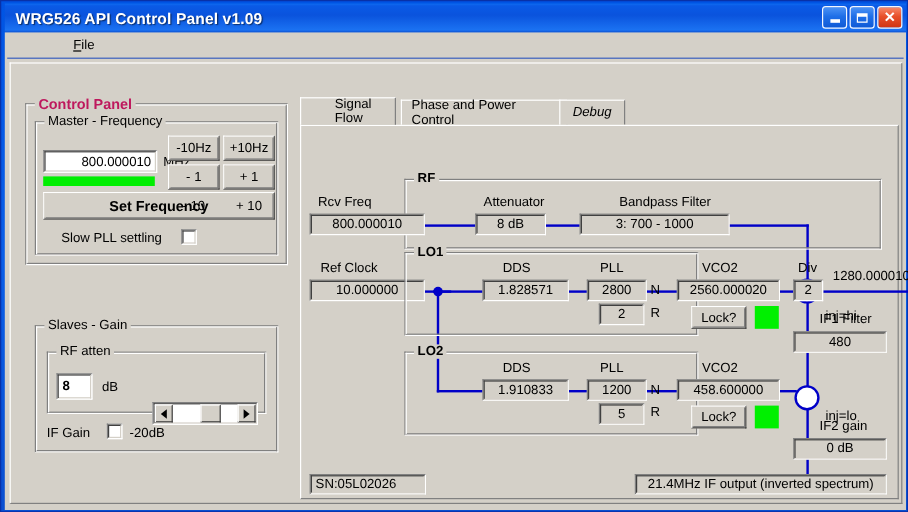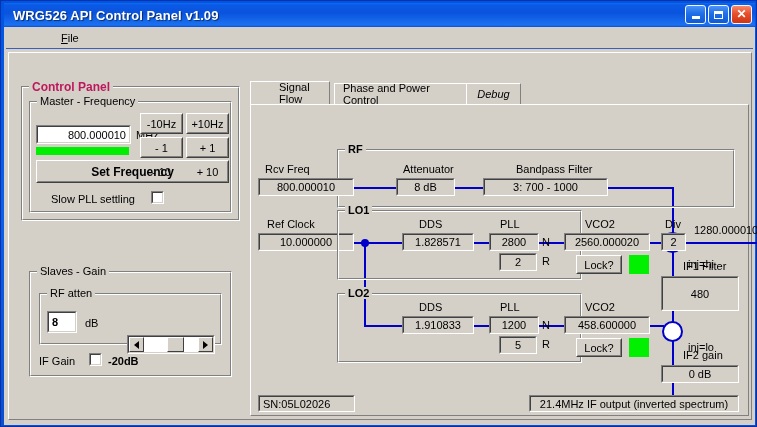--- a/index.html
+++ b/index.html
@@ -210,21 +210,21 @@
         <div class="sb-thumb" style="left:39px;width:17px;"></div>
         <div class="sb-arrow" style="right:1px;">
           <div class="tri r"></div>
         </div>
       </div>
 
       <div class="lbl" style="left:30px;top:302px;">IF Gain</div>
       <div class="cb" style="left:80px;top:300px;">
           <div class="inner"></div>
         </div>
-      <div class="lbl" style="left:99px;top:302px;font-weight:bold;">-20dB</div>
+      <div class="lbl" style="left:99px;top:302px;">-20dB</div>
 
       <div class="tabstrip">
         <div class="tab active" style="left:0px;width:80px;padding-left:28px;">
           <span>Signal Flow</span>
         </div>
         <div class="tab" style="left:84px;width:139px;">
           <span>Phase and Power Control</span>
         </div>
         <div class="tab" style="left:216px;width:55px;font-style:italic;">
           <span>Debug</span>
@@ -331,21 +331,21 @@
 
         <div class="cap" style="left:414px;top:113px;">Div</div>
         <div class="fld grey" style="left:410px;top:128px;width:25px;height:18px;">
           <div class="inner"></div>
             <span class="ta-c">2</span>
         </div>
         <div class="cap" style="left:443px;top:119px;">1280.000010</div>
         <div class="cap" style="left:437px;top:153px;">inj=hi</div>
 
         <div class="cap" style="left:432px;top:155px;">IF1 Filter</div>
-        <div class="fld grey" style="left:410px;top:171px;width:78px;height:35px;">
+        <div class="fld grey" style="left:410px;top:171px;width:78px;height:18px;">
           <div class="inner"></div>
             <span class="ta-c">480</span>
         </div>
 
         <div class="grp" style="left:86px;top:188px;width:245px;height:70px;">
           <div class="grp-in"></div>
           <div class="grp-lbl" style="font-weight:bold;">LO2</div>
         </div>
 
         <div class="cap" style="left:168px;top:196px;">DDS</div>

